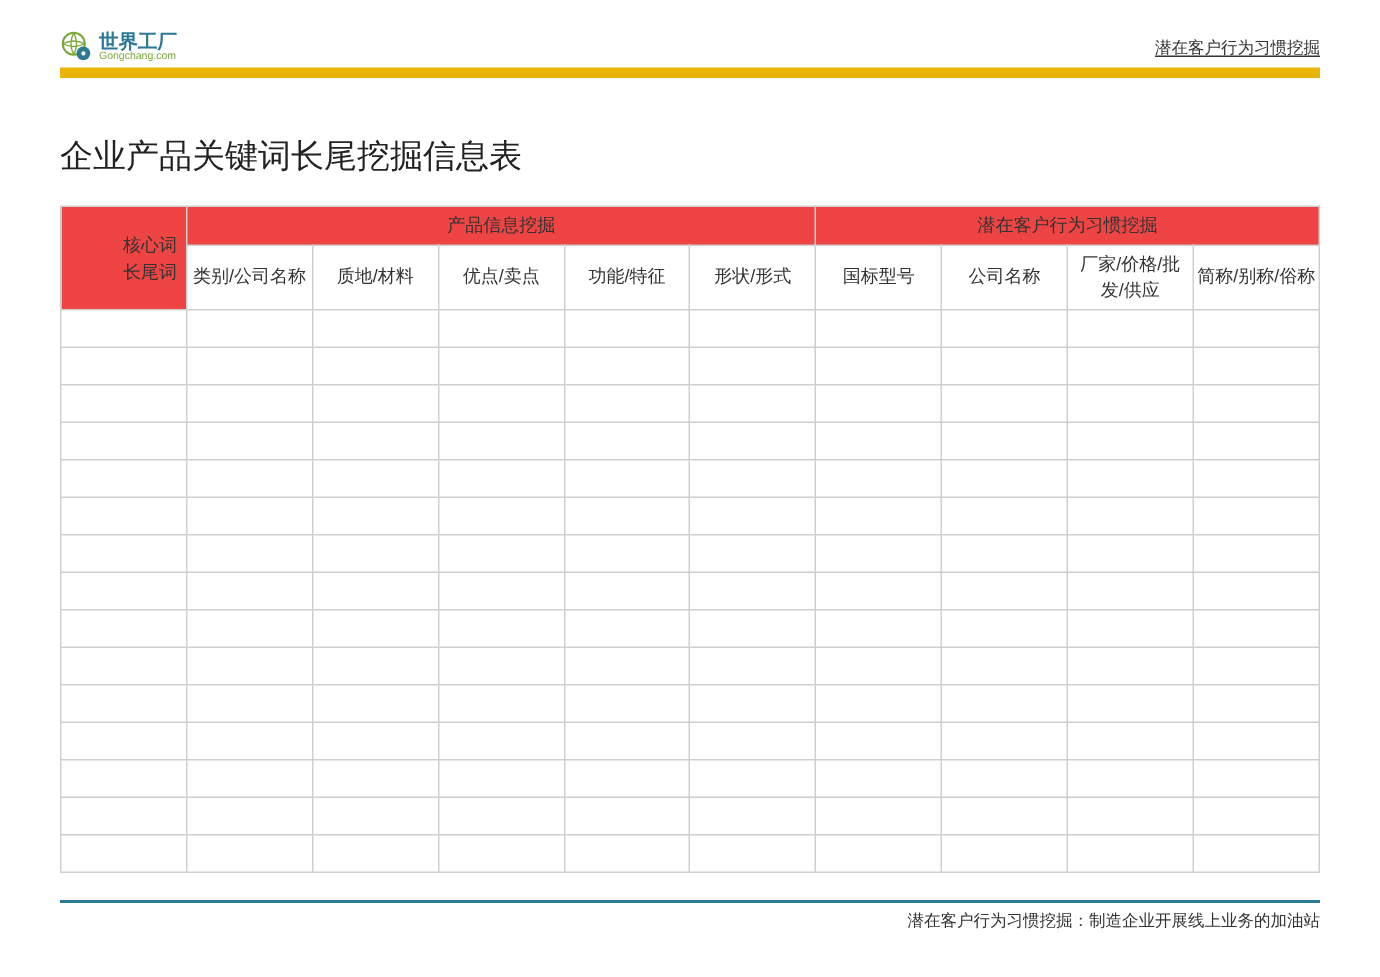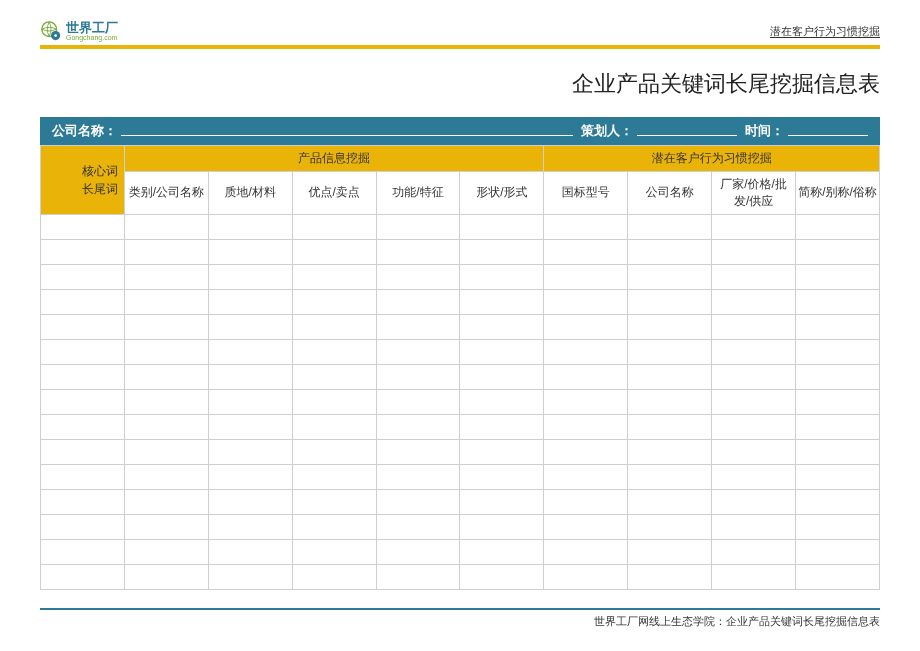--- a/index.html
+++ b/index.html
@@ -15,23 +15,23 @@
       position: relative;
       overflow: hidden;
     }
     .page {
       padding: 20px 40px 15px 40px;
     }
     .header {
       display: flex;
       justify-content: space-between;
       align-items: center;
-      border-bottom: 4px solid #eab308;
+      border-bottom: 7px solid #eab308;
       padding-bottom: 3px;
-      margin-bottom: 20px;
+      margin-bottom: 37px;
     }
     .logo-area {
       display: flex;
       align-items: center;
       gap: 4px;
     }
     .logo-icon {
       width: 22px;
       height: 22px;
       position: relative;
@@ -54,21 +54,21 @@
       font-size: 7px;
       color: #7aa838;
     }
     .header-right {
       font-size: 11px;
       color: #333;
       text-decoration: underline;
       text-underline-offset: 2px;
     }
     .title {
-      text-align: right;
+      text-align: left;
       font-size: 22px;
       font-weight: normal;
       color: #222;
       margin-bottom: 18px;
     }
     .info-bar {
       background: #2d7a96;
       color: #fff;
       display: flex;
       align-items: center;
@@ -117,21 +117,21 @@
       border: 1px solid #cfcfcf;
       font-size: 12px;
       color: #333;
       text-align: center;
       vertical-align: middle;
       padding: 4px 2px;
       font-weight: normal;
     }
     .group-header th {
       height: 24px;
-      background: #eab308;
+      background: #ef4444;
     }
     .col-header th {
       height: 40px;
       line-height: 1.4;
       background: #fff;
     }
     .body-row td {
       height: 25px;
       background: #fff;
     }
@@ -171,28 +171,20 @@
       <span class="logo-text">
         <span class="logo-main">世界工厂</span>
         <span class="logo-sub">Gongchang.com</span>
       </span>
     </div>
     <div class="header-right">潜在客户行为习惯挖掘</div>
   </div>
 
   <h1 class="title">企业产品关键词长尾挖掘信息表</h1>
 
-  <div class="info-bar">
-    <span class="info-label-company">公司名称：</span>
-    <span class="info-line-company"></span>
-    <span class="info-label-planner">策划人：</span>
-    <span class="info-line-planner"></span>
-    <span class="info-label-time">时间：</span>
-    <span class="info-line-time"></span>
-  </div>
 
   <table>
     <thead>
       <tr class="group-header">
         <th rowspan="2" class="row-header-cell">
           <span class="row-header-label">核心词</span>
           <span class="row-header-label">长尾词</span>
         </th>
         <th colspan="5">产品信息挖掘</th>
         <th colspan="4">潜在客户行为习惯挖掘</th>
@@ -386,15 +378,15 @@
           <td></td>
           <td></td>
           <td></td>
           <td></td>
           <td></td>
           <td></td>
         </tr>
       </tbody>
   </table>
 
-  <div class="footer">世界工厂网线上生态学院：企业产品关键词长尾挖掘信息表</div>
+  <div class="footer">潜在客户行为习惯挖掘：制造企业开展线上业务的加油站</div>
 
 </div>
 
 </body></html>

